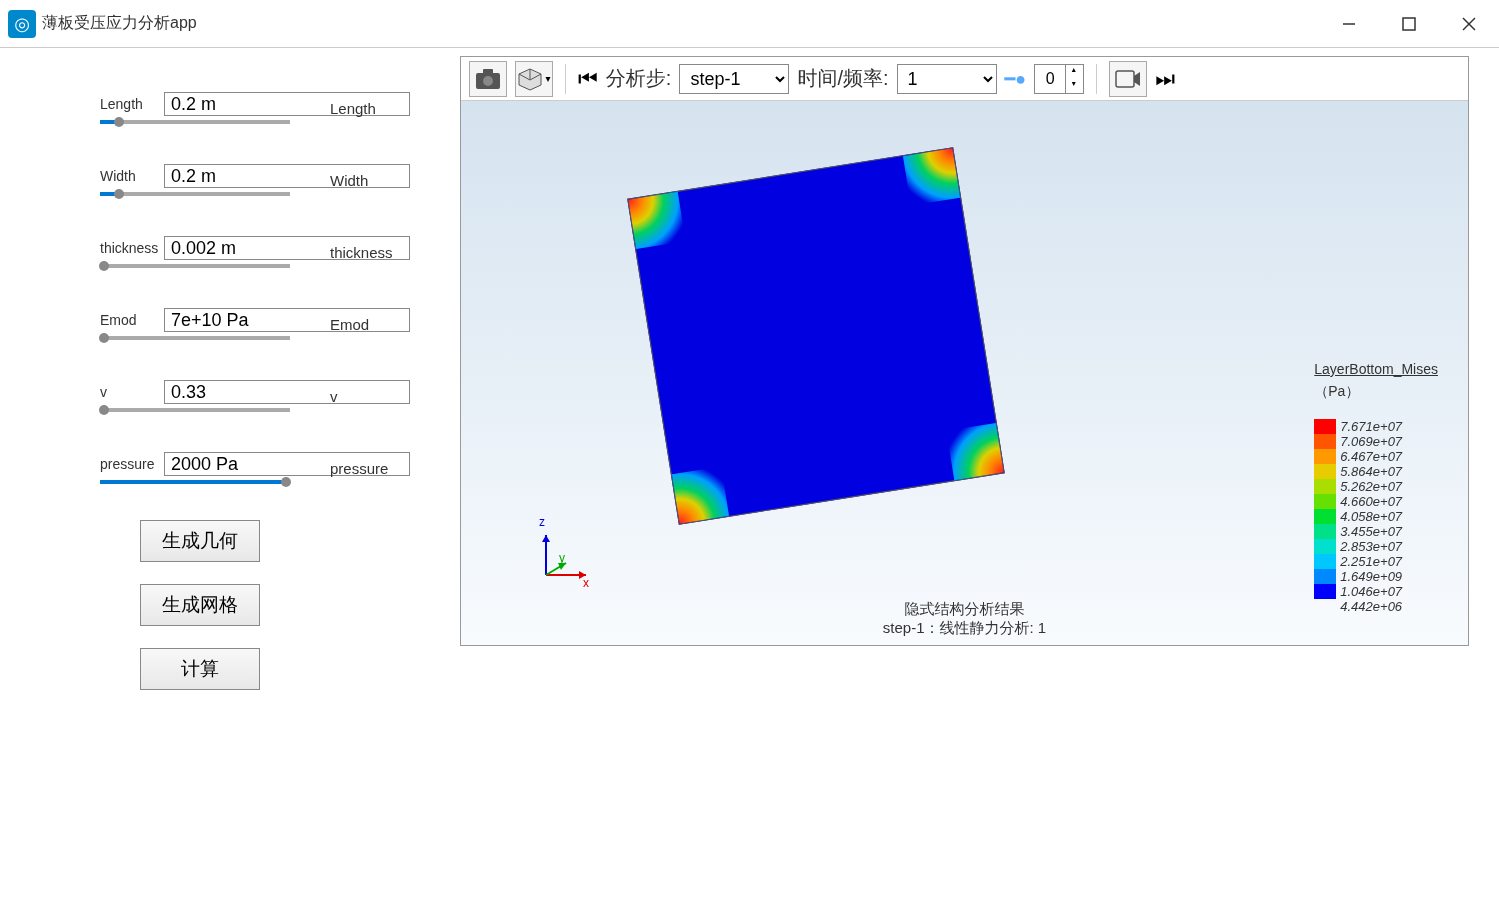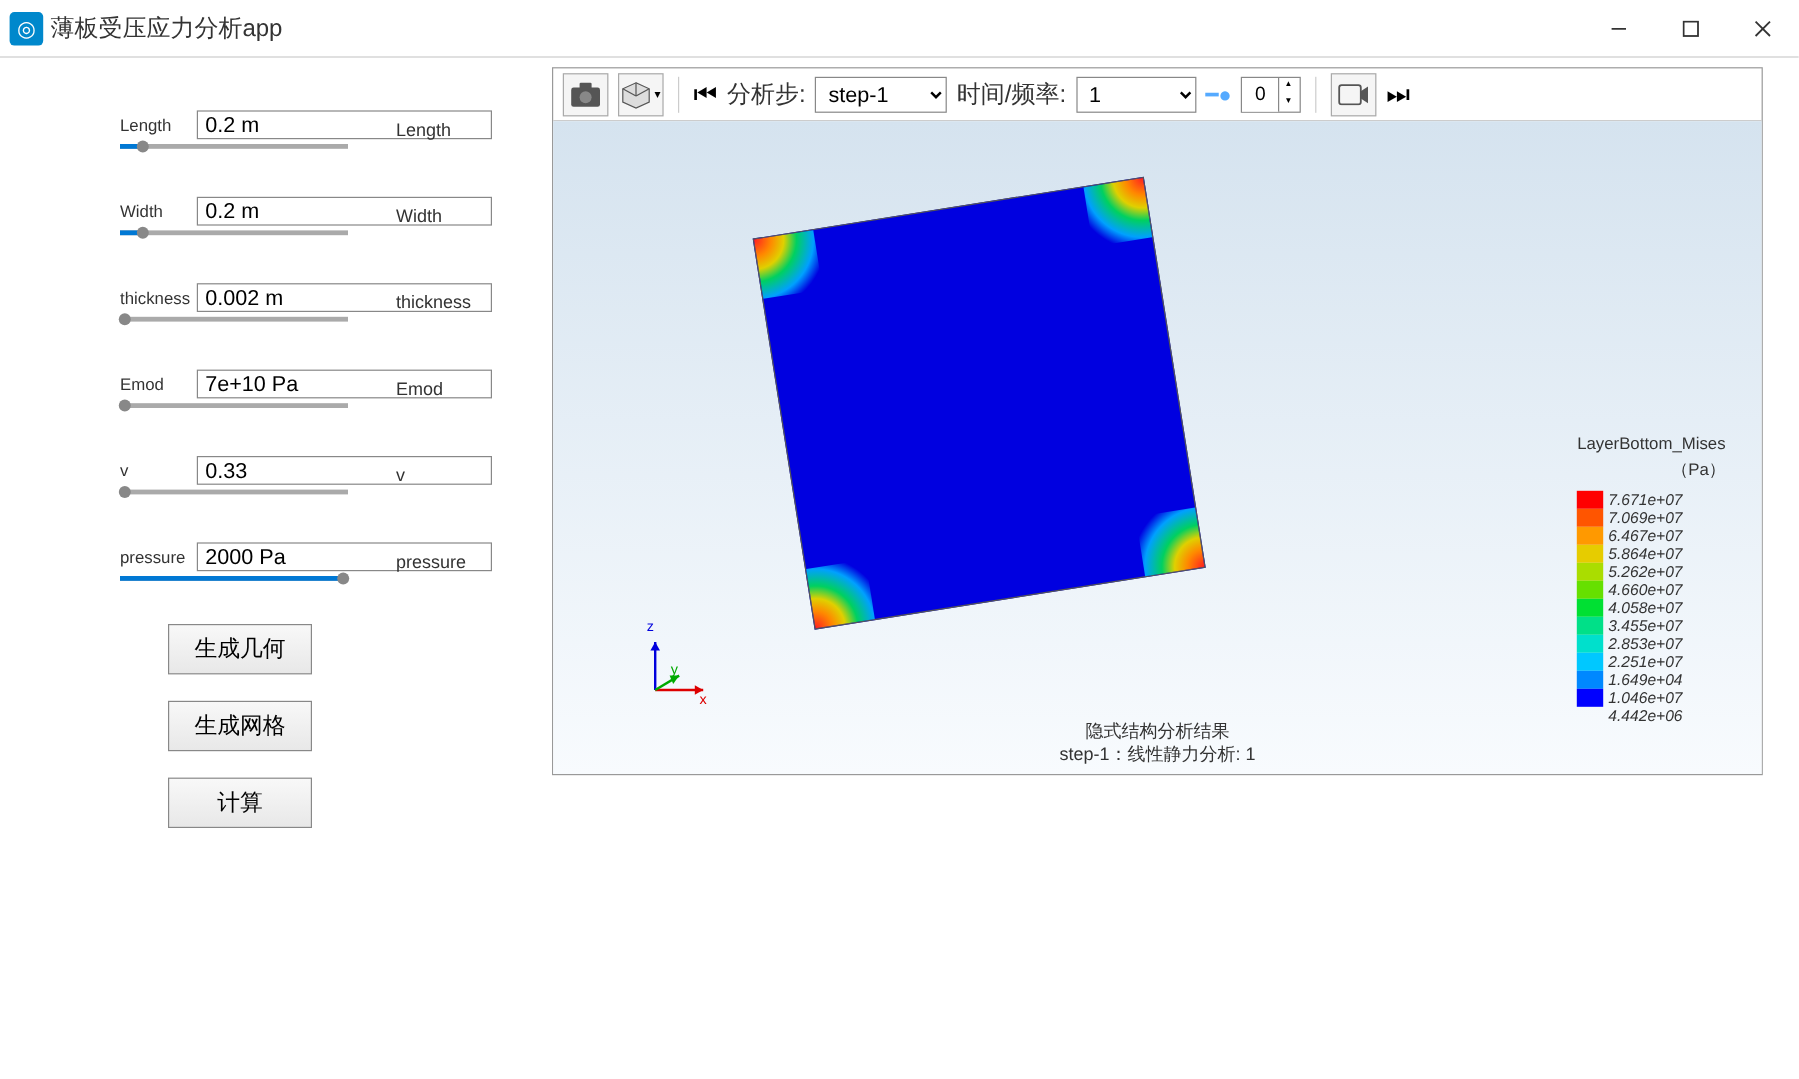--- a/index.html
+++ b/index.html
@@ -1,21 +1,21 @@
 <!DOCTYPE html>
 <html><head>
 <meta charset="utf-8">
 <style>
 * { box-sizing: border-box; margin: 0; padding: 0; }
 body { font-family: "Microsoft YaHei", Arial, sans-serif; background: #fff; width: 1499px; height: 899px; overflow: hidden; }
 
 .titlebar { height: 48px; display: flex; align-items: center; justify-content: space-between; border-bottom: 1px solid #ccc; padding: 0 0 0 8px; }
 .titlebar-left { display: flex; align-items: center; gap: 6px; }
 .app-icon { width: 28px; height: 28px; background: #0088cc; border-radius: 4px; display: flex; align-items: center; justify-content: center; color: #fff; font-size: 18px; }
-.app-title { font-size: 20px; color: #333; }
+.app-title { font-size: 16px; color: #333; }
 .titlebar-right { display: flex; }
 .titlebar-btn { width: 60px; height: 48px; display: flex; align-items: center; justify-content: center; font-size: 20px; cursor: pointer; }
 
 .main { display: flex; height: calc(100% - 48px); }
 
 .sidebar { width: 460px; padding: 40px 40px 20px 100px; }
 .param-row { display: flex; align-items: center; margin-bottom: 32px; height: 40px; }
 .param-controls { width: 190px; display: flex; flex-direction: column; }
 .param-input-group { display: flex; align-items: center; gap: 6px; }
 .param-label { font-size: 14px; color: #333; min-width: 58px; }
@@ -53,22 +53,22 @@
 .corner.tr { top: 0; right: 0; background: radial-gradient(circle at 100% 0, #ff2020 0%, #ff8800 20%, #e0d000 35%, #00d060 50%, #00a0ff 70%, transparent 85%); }
 .corner.bl { bottom: 0; left: 0; background: radial-gradient(circle at 0 100%, #ff2020 0%, #ff8800 20%, #e0d000 35%, #00d060 50%, #00a0ff 70%, transparent 85%); }
 .corner.br { bottom: 0; right: 0; background: radial-gradient(circle at 100% 100%, #ff2020 0%, #ff8800 20%, #e0d000 35%, #00d060 50%, #00a0ff 70%, transparent 85%); }
 
 .triad { position: absolute; left: 70px; bottom: 60px; width: 60px; height: 60px; }
 .triad-label { position: absolute; font-size: 12px; }
 
 .caption { position: absolute; left: 50%; bottom: 7px; transform: translateX(-50%); text-align: center; font-size: 15px; color: #333; }
 
 .legend { position: absolute; right: 30px; top: 260px; font-size: 14px; color: #333; }
-.legend-title { text-align: center; margin-bottom: 6px; }
-.legend-units { text-align: right; margin-bottom: 8px; }
+.legend-title { text-align: center; margin-bottom: 6px; text-decoration: underline; }
+.legend-units { text-align: left; margin-bottom: 18px; }
 .legend-body { display: flex; gap: 4px; font-style: italic; }
 .colorbar { width: 22px; height: 180px; display: flex; flex-direction: column; }
 .colorbar div { flex: 1; }
 .legend-vals { display: flex; flex-direction: column; font-size: 13px; line-height: 15px; }
 </style>
 </head>
 <body>
 
 <div class="titlebar">
   <div class="titlebar-left">
@@ -284,21 +284,21 @@
                 <div>7.671e+07</div>
                 <div>7.069e+07</div>
                 <div>6.467e+07</div>
                 <div>5.864e+07</div>
                 <div>5.262e+07</div>
                 <div>4.660e+07</div>
                 <div>4.058e+07</div>
                 <div>3.455e+07</div>
                 <div>2.853e+07</div>
                 <div>2.251e+07</div>
-                <div>1.649e+04</div>
+                <div>1.649e+09</div>
                 <div>1.046e+07</div>
                 <div>4.442e+06</div>
               </div>
           </div>
         </div>
       </div>
     </div>
   </div>
 </div>
 

